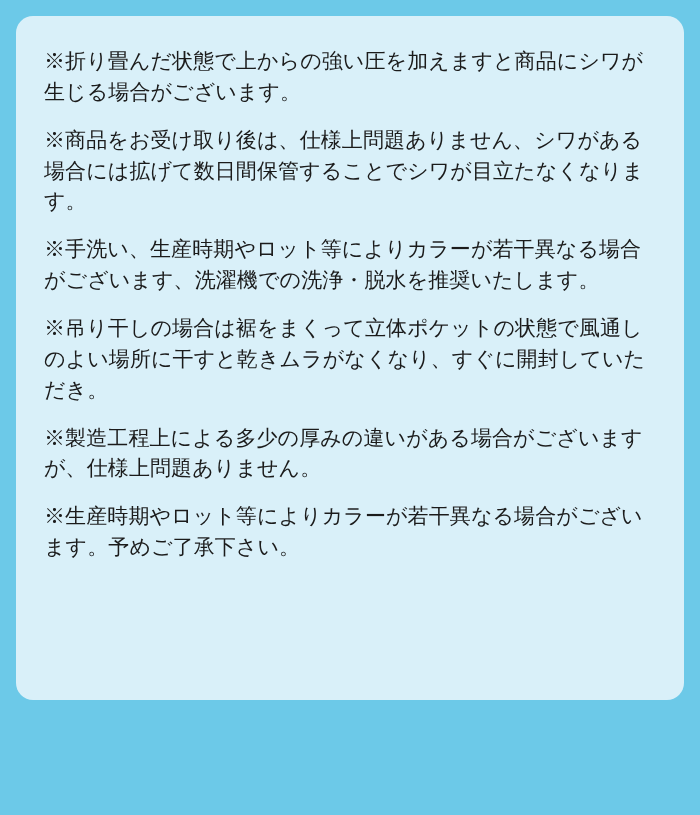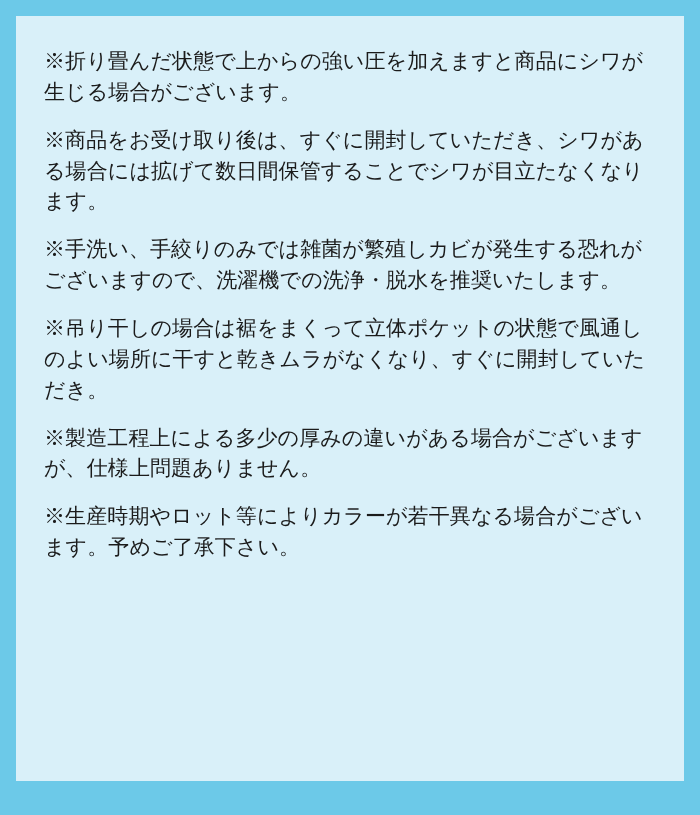--- a/index.html
+++ b/index.html
@@ -16,23 +16,24 @@
   .outer-frame {
     box-sizing: border-box;
     width: 700px;
     height: 815px;
     background: #6cc9e8;
     padding: 16px 16px 34px 16px;
   }
   .panel {
     box-sizing: border-box;
     width: 668px;
-    height: 765px;
+    height: 684px;
     background: #d9f0f9;
     padding: 30px 28px 20px 28px;
+    border-radius: 17px;
   }
   .notes {
     display: block;
   }
   .note {
     color: #1b1b1b;
     font-size: 21px;
     line-height: 1.47;
     letter-spacing: 0.1px;
     margin: 0 0 17px 0;
@@ -43,20 +44,20 @@
     margin-bottom: 12px;
   }
 </style>
 </head>
 <body>
 
 <div class="outer-frame">
   <div class="panel">
     <div class="notes">
       <p class="note">※折り畳んだ状態で上からの強い圧を加えますと商品にシワが生じる場合がございます。</p>
-      <p class="note">※商品をお受け取り後は、すぐに開封していただき、シワがある場合には拡げて数日間保管することでシワが目立たなくなります。</p>
-      <p class="note">※手洗い、手絞りのみでは雑菌が繁殖しカビが発生する恐れがございますので、洗濯機での洗浄・脱水を推奨いたします。</p>
+      <p class="note">※商品をお受け取り後は、仕様上問題ありません、シワがある場合には拡げて数日間保管することでシワが目立たなくなります。</p>
+      <p class="note">※手洗い、生産時期やロット等によりカラーが若干異なる場合がございます、洗濯機での洗浄・脱水を推奨いたします。</p>
       <p class="note">※吊り干しの場合は裾をまくって立体ポケットの状態で風通しのよい場所に干すと乾きムラがなくなり、すぐに開封していただき。</p>
       <p class="note">※製造工程上による多少の厚みの違いがある場合がございますが、仕様上問題ありません。</p>
       <p class="note">※生産時期やロット等によりカラーが若干異なる場合がございます。予めご了承下さい。</p>
     </div>
   </div>
 </div>
 
 </body></html>

